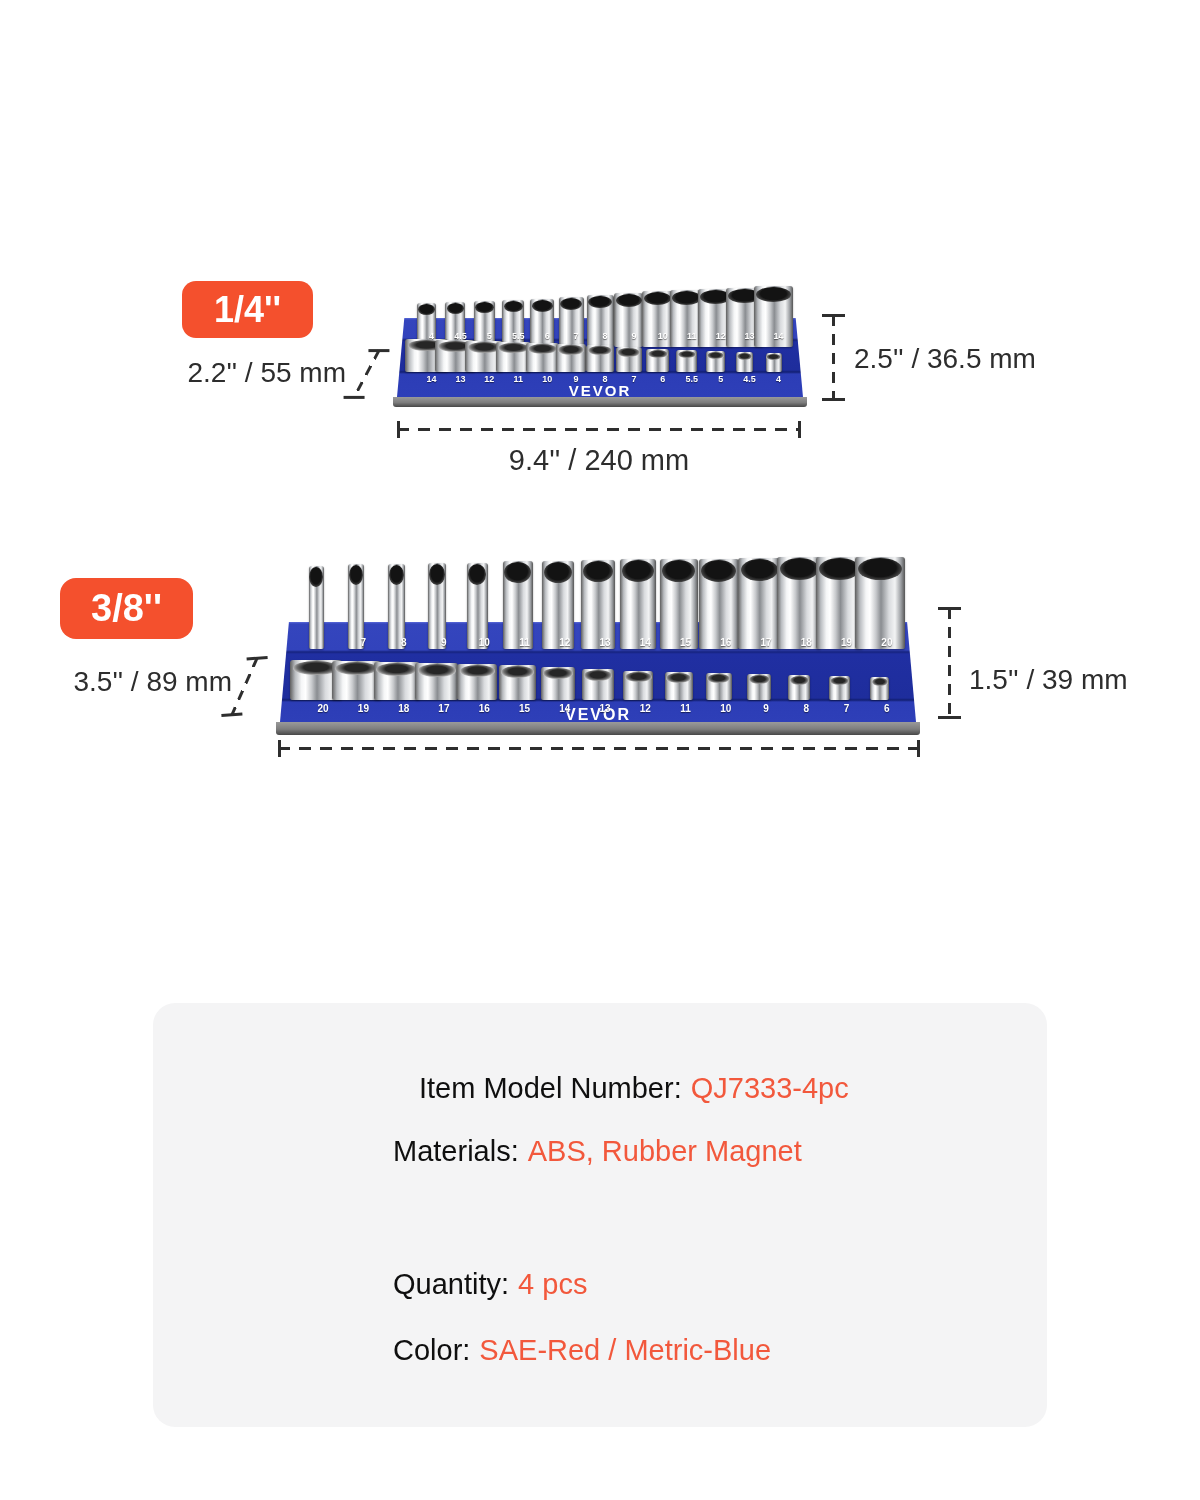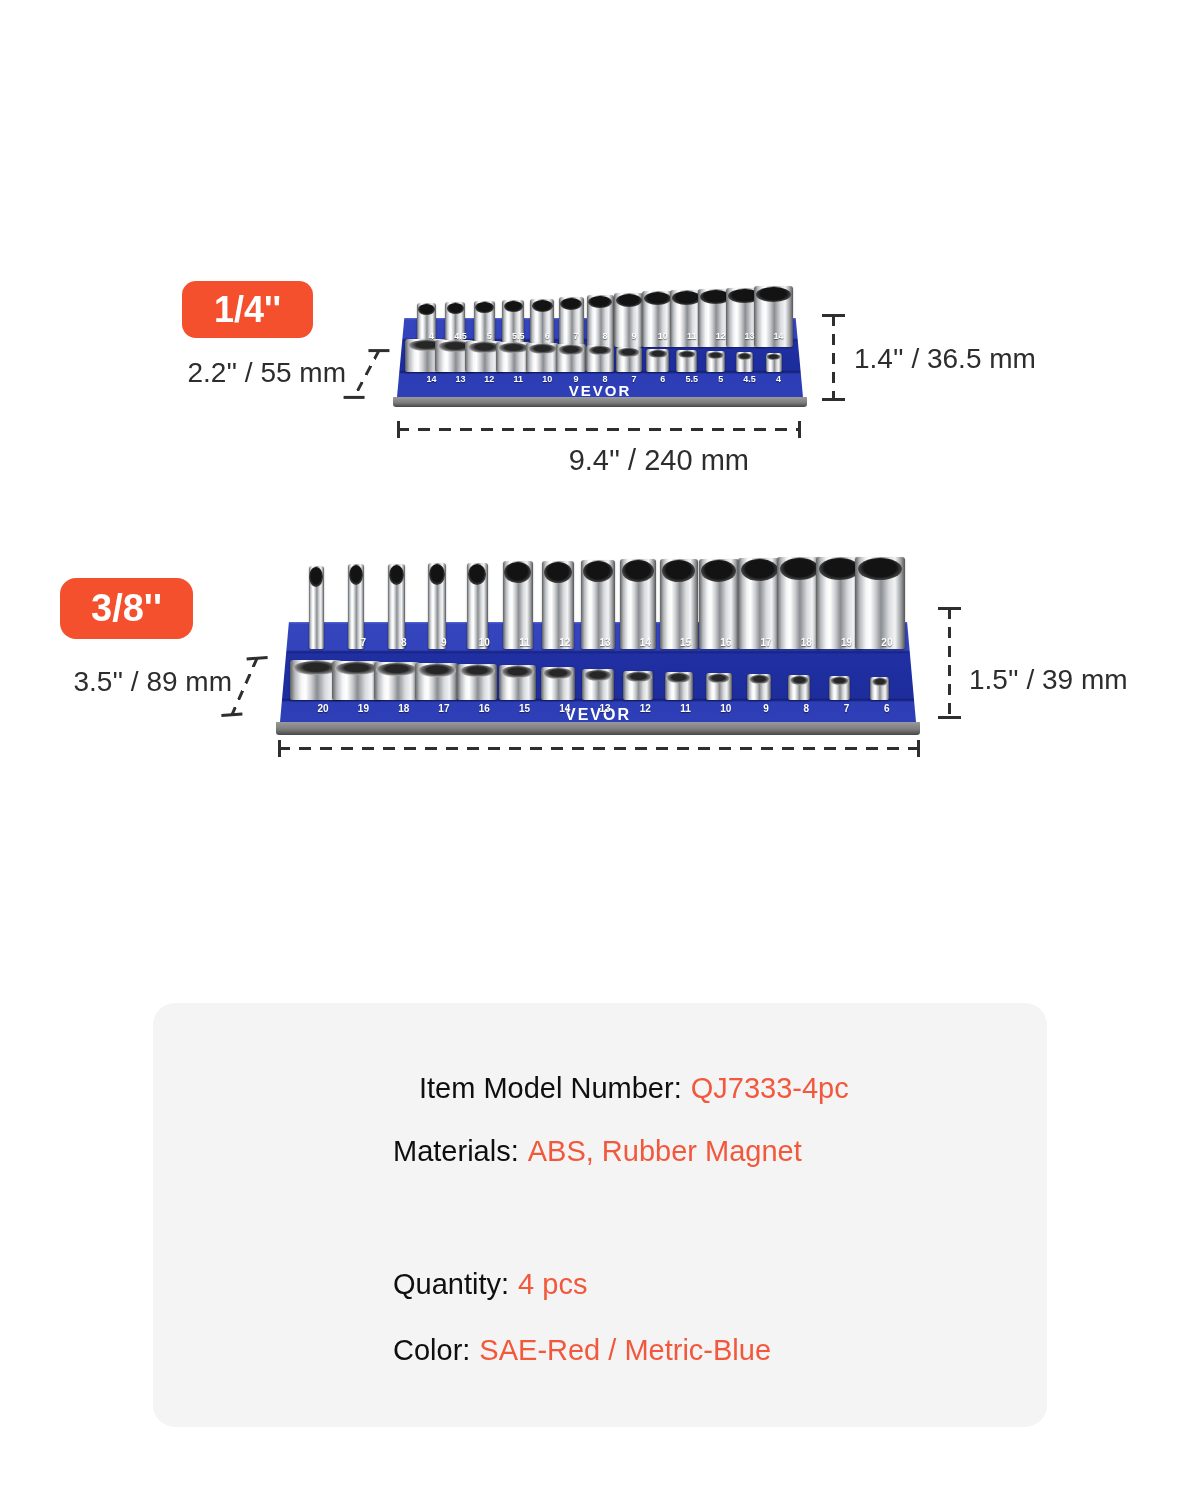--- a/index.html
+++ b/index.html
@@ -141,24 +141,24 @@
       <div class="socket shallow" style="left: 339.1px; top: 67px; width: 17px; height: 20px;"></div>
       <div class="num" style="left: 352.6px; top: 89px; font-size: 9px;">4.5</div>
       <div class="socket shallow" style="left: 368.5px; top: 68px; width: 16px; height: 19px;"></div>
       <div class="num" style="left: 381.5px; top: 89px; font-size: 9px;">4</div>
     </div>
 
   <div class="dim-text" id="dim1-depth" style="left:180px;top:357px;width:166px;text-align:right;">2.2'' / 55 mm</div>
   <div class="dim-slant" id="dim1-slant"></div>
 
   <div class="dim-v" id="dim1-v" style="left:832px;top:315px;height:85px;"></div>
-  <div class="dim-text" id="dim1-height" style="left:854px;top:343px;">1.4'' / 36.5 mm</div>
+  <div class="dim-text" id="dim1-height" style="left:854px;top:343px;">2.5'' / 36.5 mm</div>
 
   <div class="dim-h" id="dim1-h" style="left:397px;top:428px;width:404px;"></div>
-  <div class="dim-text" id="dim1-width" style="left:449px;top:444px;width:300px;text-align:right;font-size:29px;">9.4'' / 240 mm</div>
+  <div class="dim-text" id="dim1-width" style="left:449px;top:444px;width:300px;text-align:center;font-size:29px;">9.4'' / 240 mm</div>
 
   <div class="badge" id="badge2">3/8''</div>
 
   <div class="tray" id="tray2">
     <div class="tray-body t2"></div>
     <div class="tray-base t2"></div>
     <div class="brand">VEVOR</div>
   <div class="socket deep" style="left: 28.6px; top: 10px; width: 15px; height: 83px;"></div>
       <div class="socket deep" style="left: 68.4px; top: 8px; width: 16px; height: 85px;"></div>
       <div class="num" style="left: 83.4px; top: 81px; font-size: 10px;">7</div>

